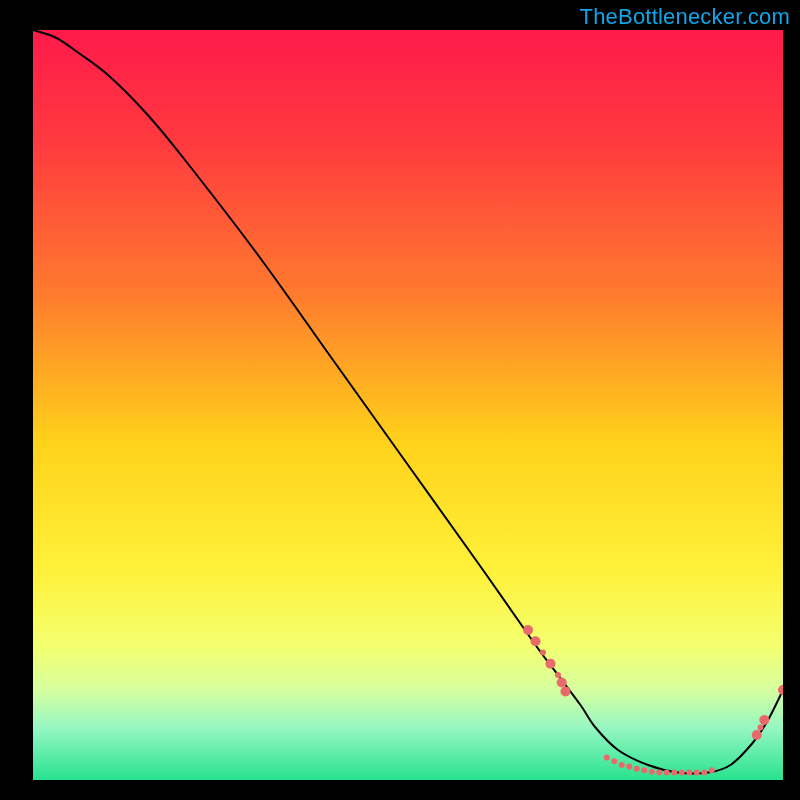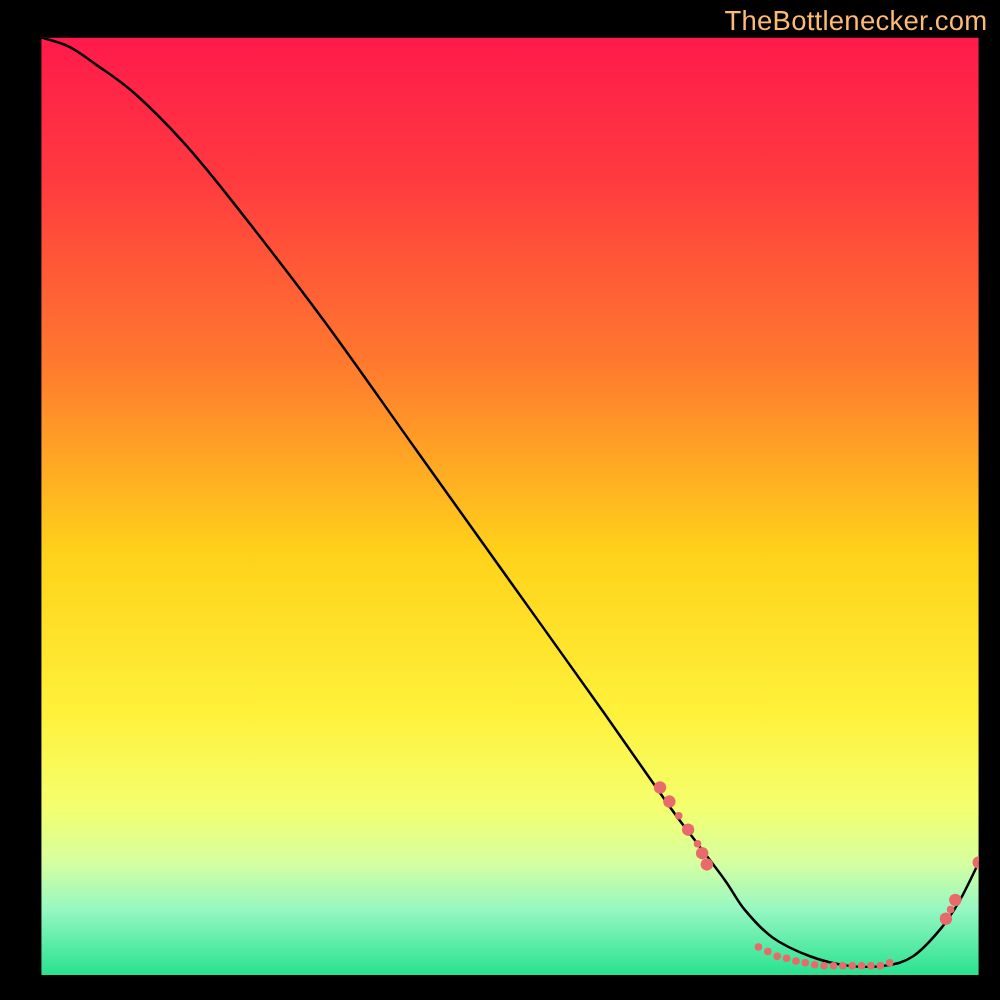--- a/index.html
+++ b/index.html
@@ -28,21 +28,21 @@
   .plot svg {
     display: block;
     width: 750px;
     height: 750px;
   }
   
   .watermark {
     position: absolute;
     top: 4px;
     right: 10px;
-    color: #fdba74;
+    color: #0ea5e9;
     font-size: 22px;
     letter-spacing: 0.2px;
     user-select: none;
   }
 </style>
 </head>
 <body>
 
 <div class="stage">
 

